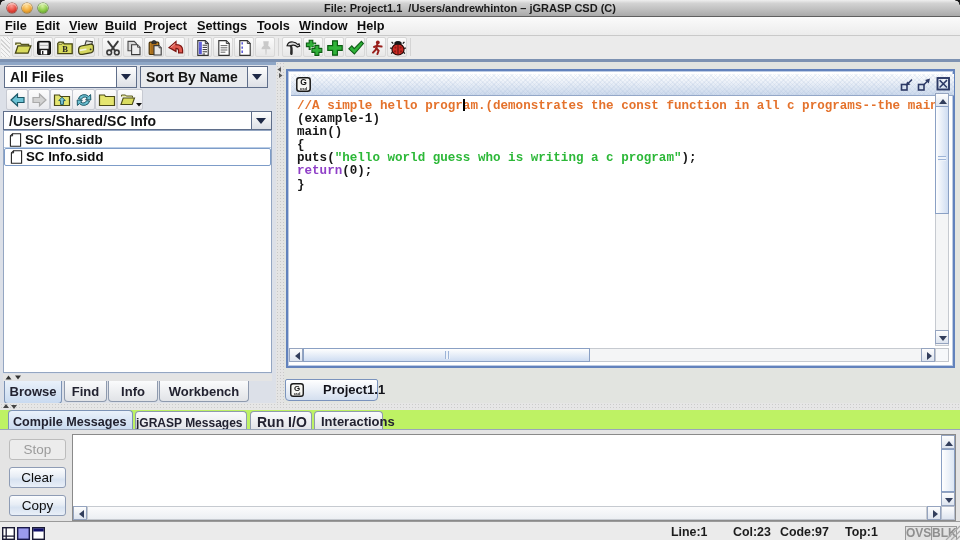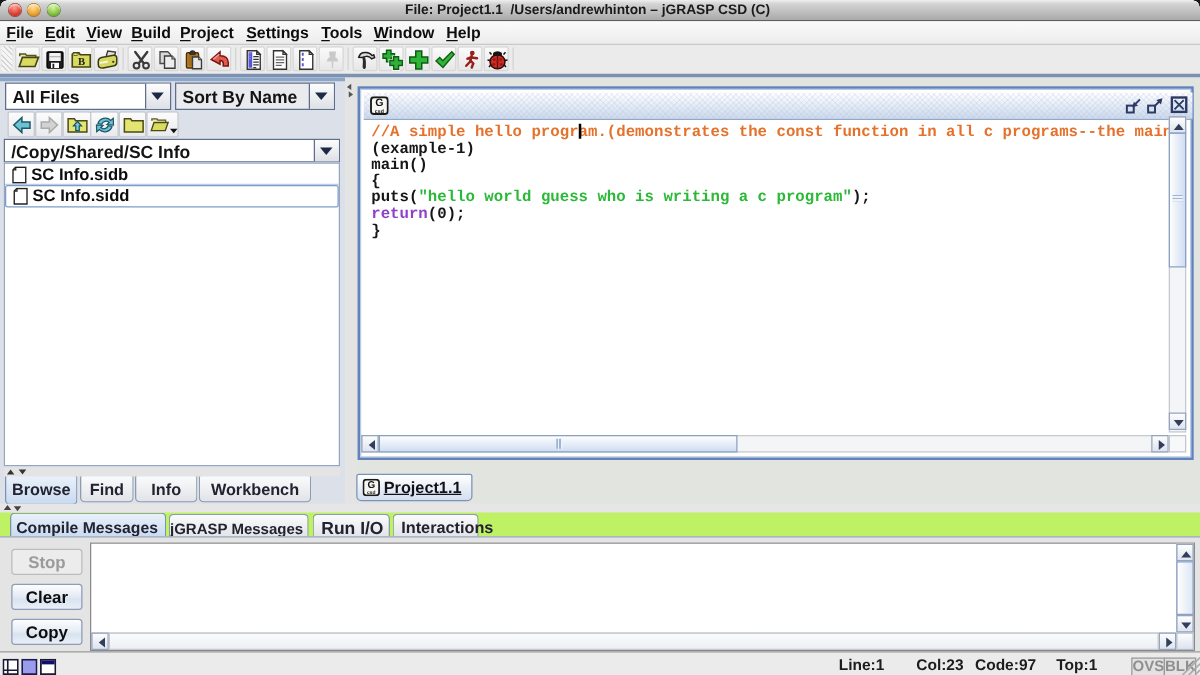--- a/index.html
+++ b/index.html
@@ -70,27 +70,27 @@
 .lf i{left:1px;top:2.5px;border-right:5.5px solid #323e5c}
 .rt i{left:4.5px;top:2.5px;border-left:5.5px solid #323e5c}
 .track{position:absolute;background:#f4f5f6;border:1px solid #c6cad0;box-sizing:border-box}
 .thumbV{position:absolute;box-sizing:border-box;border:1px solid #8aa0c4;background:linear-gradient(90deg,#fefefe,#cfddf2)}
 .thumbH{position:absolute;box-sizing:border-box;border:1px solid #8aa0c4;background:linear-gradient(#fefefe,#cfddf2)}
 .gripV{position:absolute;left:2px;right:2px;height:5px;background:repeating-linear-gradient(#9db4d8 0 1px,#eef3fa 1px 2.5px)}
 .gripH{position:absolute;top:2px;bottom:2px;width:5px;background:repeating-linear-gradient(90deg,#9db4d8 0 1px,#eef3fa 1px 2.5px)}
 
 #ptab{left:285px;top:379px;width:93px;height:22px;background:linear-gradient(#ffffff,#d4dfef);
   border:1px solid #7a93bd;border-radius:2px 2px 4px 4px;box-sizing:border-box}
-#ptab .t{position:absolute;left:21px;top:2px;font-size:13px;font-weight:bold;text-decoration:underline;color:#12121a}
+#ptab .t{position:absolute;left:37px;top:2px;font-size:13px;font-weight:bold;color:#12121a}
 
 #btabs{left:0;top:410px;width:960px;height:23px;background:#bef264}
 #bpanel{left:0;top:429px;width:960px;height:92px;background:#e4e4e4;border-top:1px solid #9aa6ba;box-sizing:border-box}
 .pbtn{position:absolute;left:9px;width:57px;height:21px;box-sizing:border-box;border:1px solid #8e9cb5;border-radius:3px;
   background:linear-gradient(#fcfdfe 0,#e7edf5 45%,#d8e3f1 60%,#e9eff8 100%);
-  font-size:13.5px;font-weight:bold;color:#0d0d0d;text-align:center;line-height:19px}
+  font-size:13.5px;font-weight:normal;color:#0d0d0d;text-align:center;line-height:19px}
 #msgarea{position:absolute;left:72px;top:4px;width:884px;height:87px;background:#fff;border:1px solid #8a8a8a;box-sizing:border-box}
 
 #status{left:0;top:521px;width:960px;height:19px;background:#ebebeb;border-top:1px solid #9a9a9a;box-sizing:border-box}
 #status .f{position:absolute;top:3px;font-size:12.4px;font-weight:bold;color:#1c1c1c}
 .ovs{position:absolute;box-sizing:border-box;border:1px solid #999;background:#e2e2e2;color:#8f8f8f;
   font-size:12px;font-weight:bold;text-align:center;line-height:13px}
 .mini{position:absolute;top:5px;width:13px;height:13px;box-sizing:border-box}
 </style></head>
 <body>
 
@@ -307,21 +307,21 @@
     </div>
     <div class="navb" style="left:117px;width:26px">
       <svg width="24" height="16" viewBox="0 0 24 16">
         <path d="M1.5,4.5 1.5,3 5.5,3 6.3,4 12.5,4 12.5,5.5" fill="#e8e89a" stroke="#5a5a20" stroke-width="1"></path>
         <path d="M1,12.5 3.2,6 14.5,6 12.2,12.5 Z" fill="#dadc60" stroke="#4a4a18" stroke-width="1.1"></path>
         <path d="M16,11 22,11 19,14.5 Z" fill="#111"></path>
       </svg>
     </div>
   </div>
 <div class="abs combo" style="left:3px;top:111px;width:269px;height:19px">
-  <span class="txt" style="top:1px">/Copy/Shared/SC Info</span>
+  <span class="txt" style="top:1px">/Users/Shared/SC Info</span>
     <span class="arr"></span>
   </div>
 <div class="abs" id="flist">
   <div class="frow" style="top:17px;height:16px;border:1px solid #7d9cc8;border-radius:2px;width:265px">
       <svg width="13" height="14" viewBox="0 0 13 14">
         <path d="M3.5.8 L11.6.8 11.6,13.2 1.4,13.2 1.4,2.9 Z" fill="#fff" stroke="#222" stroke-width="1.1"></path>
         <path d="M3.6.8 L3.6,2.9 1.4,2.9" fill="none" stroke="#222" stroke-width="1"></path>
       </svg>
       <span class="nm">SC Info.sidd</span>
     </div>

